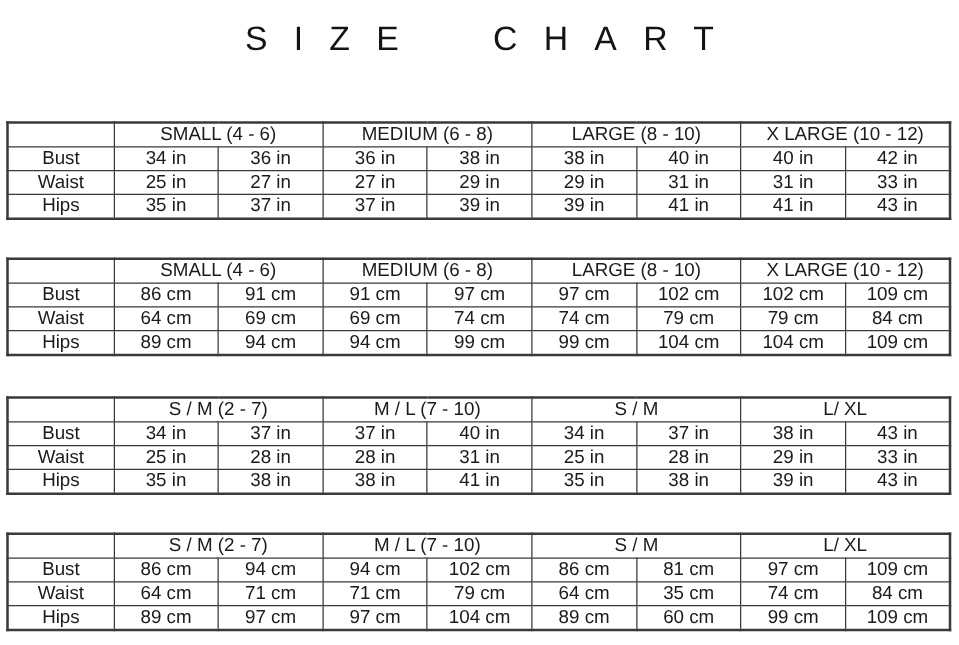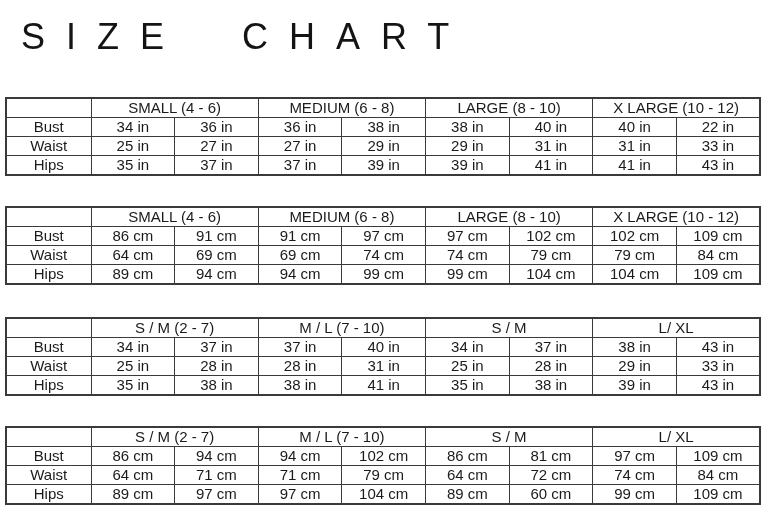--- a/index.html
+++ b/index.html
@@ -13,21 +13,22 @@
     position: relative;
     font-family: "Liberation Sans", sans-serif;
     color: #1b1b1b;
     overflow: hidden;
   }
   .page-title {
     position: absolute;
     top: 16px;
     left: 0;
     width: 100%;
-    font-size: 36px;
+    text-align: center;
+    font-size: 27px;
     font-weight: 400;
     color: #141414;
     letter-spacing: 21px;
     word-spacing: 26px;
     text-indent: 21px; 
     white-space: nowrap;
   }
   table.size-table {
     position: absolute;
     left: 5px;
@@ -76,21 +77,21 @@
       </tr>
       <tr>
         <td>Bust</td>
         <td>34 in</td>
         <td>36 in</td>
         <td>36 in</td>
         <td>38 in</td>
         <td>38 in</td>
         <td>40 in</td>
         <td>40 in</td>
-        <td>22 in</td>
+        <td>42 in</td>
       </tr>
       <tr>
         <td>Waist</td>
         <td>25 in</td>
         <td>27 in</td>
         <td>27 in</td>
         <td>29 in</td>
         <td>29 in</td>
         <td>31 in</td>
         <td>31 in</td>
@@ -232,21 +233,21 @@
         <td>97 cm</td>
         <td>109 cm</td>
       </tr>
       <tr>
         <td>Waist</td>
         <td>64 cm</td>
         <td>71 cm</td>
         <td>71 cm</td>
         <td>79 cm</td>
         <td>64 cm</td>
-        <td>72 cm</td>
+        <td>35 cm</td>
         <td>74 cm</td>
         <td>84 cm</td>
       </tr>
       <tr>
         <td>Hips</td>
         <td>89 cm</td>
         <td>97 cm</td>
         <td>97 cm</td>
         <td>104 cm</td>
         <td>89 cm</td>

